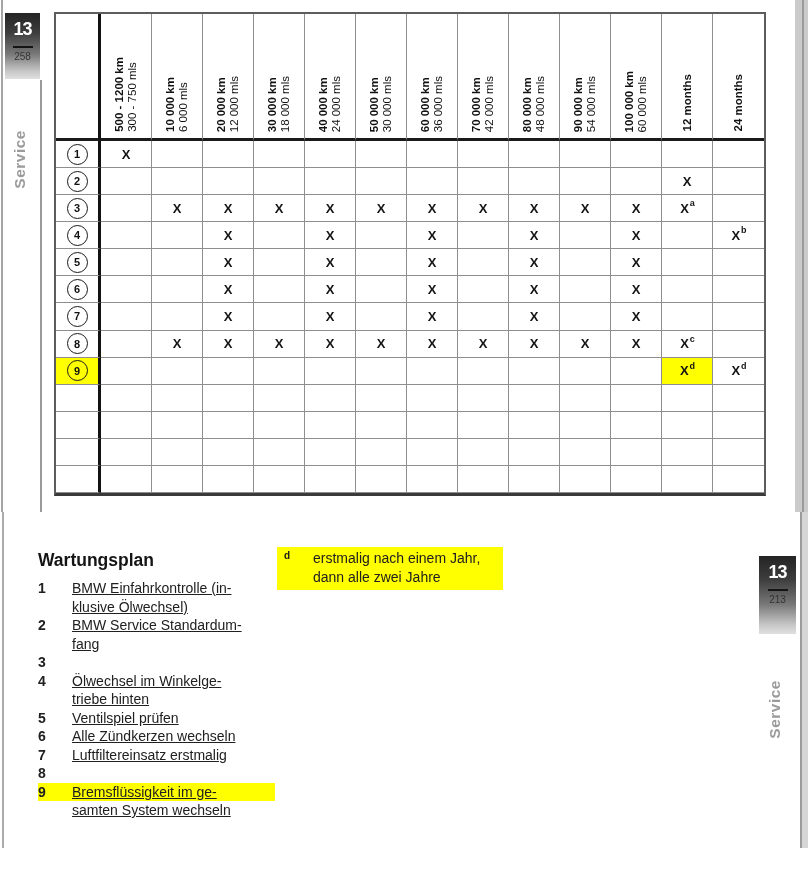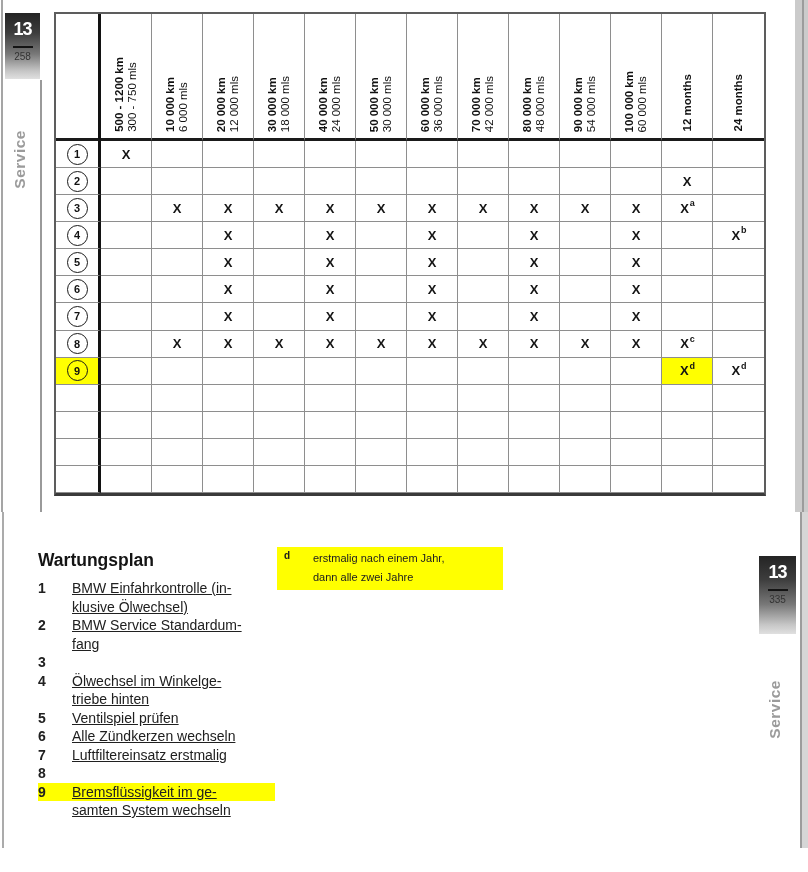--- a/index.html
+++ b/index.html
@@ -60,21 +60,21 @@
   #wartungsplan-heading{position:absolute;left:38px;top:38px;font-size:17.5px;font-weight:bold;color:#141414;}
   #maintenance-list{position:absolute;left:38px;top:67px;width:237px;}
   .mitem{display:flex;font-size:14px;line-height:18.5px;color:#202020;}
   .mitem .num{width:34px;flex:none;font-weight:bold;}
   .mitem .txt{white-space:pre-line;text-decoration:underline;}
   .mitem.hl{background:#ffff00;}
 
   #footnote{position:absolute;left:277px;top:35px;width:226px;background:#ffff00;
     display:flex;padding:2px 0 4px 7px;box-sizing:border-box;}
   #footnote .fmark{width:29px;flex:none;font-size:10px;font-weight:bold;color:#1a1a1a;padding-top:1px;}
-  #footnote .ftext{font-size:11px;line-height:18.5px;color:#202020;white-space:pre-line;}
+  #footnote .ftext{font-size:14px;line-height:18.5px;color:#202020;white-space:pre-line;}
 </style>
 </head>
 <body>
 
 <div class="page" id="page-top">
   <div class="vstrip" id="edge-left-top"></div>
   <div id="rule-sidebar-top"></div>
   <div class="vstrip" id="strip-right-top"></div>
   <div class="vstrip" id="line-right-top"></div>
 
@@ -519,16 +519,16 @@
 
   <div id="footnote">
     <div class="fmark">d</div>
     <div class="ftext">erstmalig nach einem Jahr,
 dann alle zwei Jahre</div>
   </div>
 
   <div class="badge" id="badge-bottom">
     <div class="bnum">13</div>
     <div class="brule"></div>
-    <div class="bpage">335</div>
+    <div class="bpage">213</div>
   </div>
   <div class="vlabel" id="service-right">Service</div>
 </div>
 
 </body></html>

